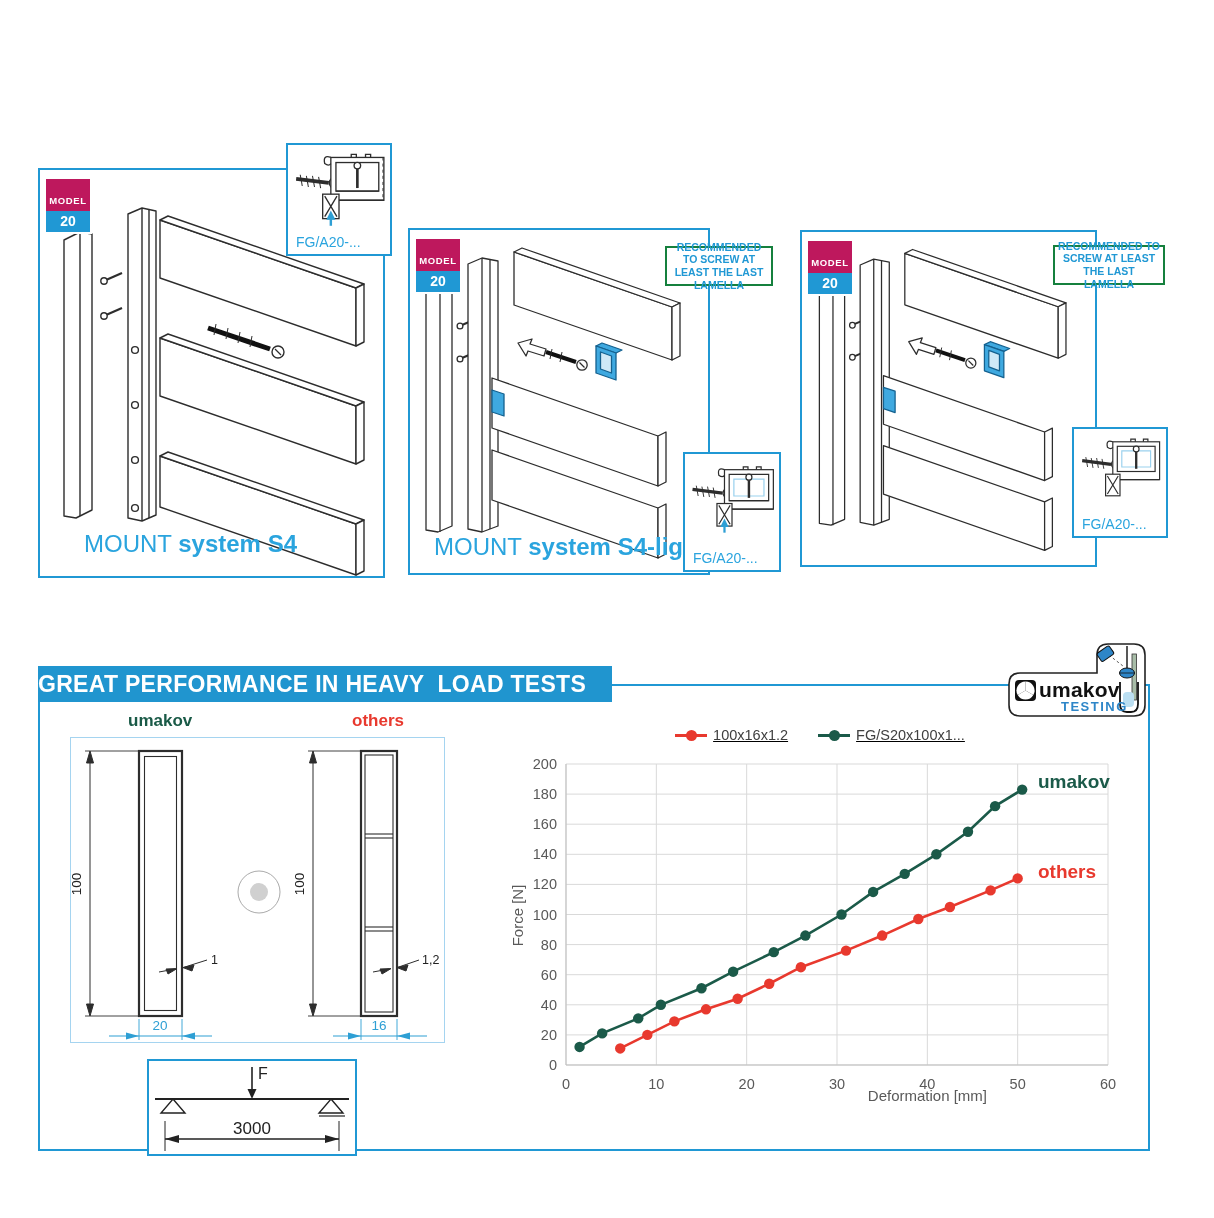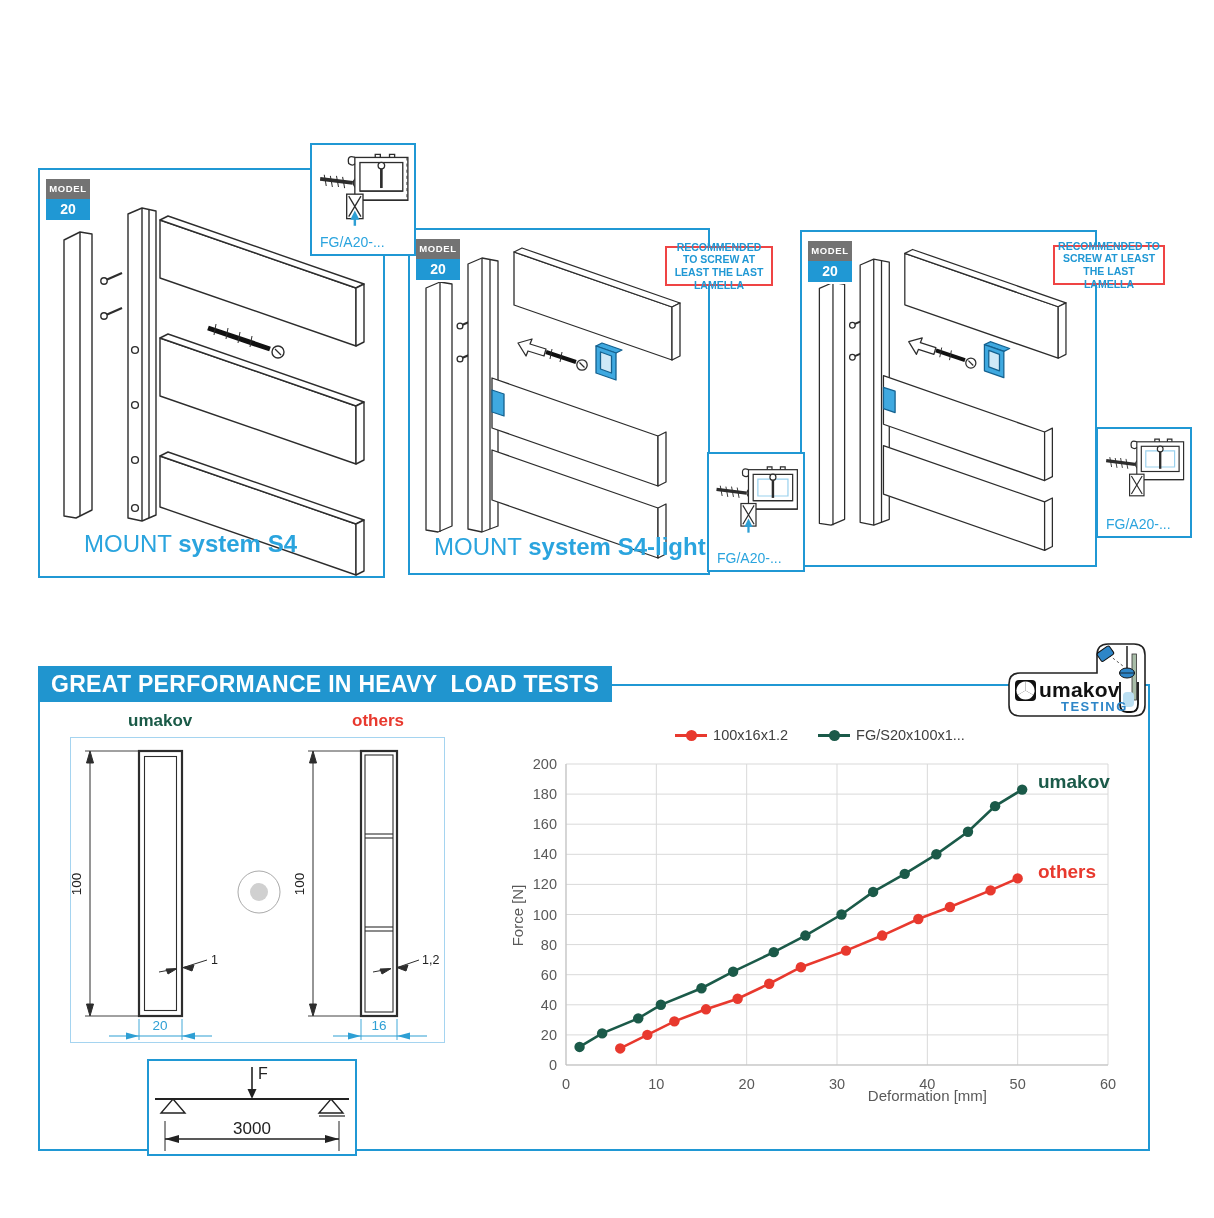--- a/index.html
+++ b/index.html
@@ -2,53 +2,53 @@
 <html><head>
 <meta charset="utf-8">
 <style>
   html,body{margin:0;padding:0;background:#fff;}
   .canvas{position:relative;width:1214px;height:1218px;background:#fff;overflow:hidden;
           font-family:"Liberation Sans",sans-serif;}
 
   
   .panel{position:absolute;border:2px solid #2098D4;background:#fff;box-sizing:border-box;}
   .badge{position:absolute;left:6px;top:9px;width:44px;z-index:3;box-shadow:2px 2px 0 #fff;}
-  .badge .model{background:#737373;color:#fff;font-size:9.5px;font-weight:bold;letter-spacing:.6px;
-                text-align:center;padding:4px 0 5px;}
+  .badge .model{background:#be185d;color:#fff;font-size:9.5px;font-weight:bold;letter-spacing:.6px;
+                text-align:center;padding:16px 0 5px;}
   .badge .num{background:#2098D4;color:#fff;font-size:14px;font-weight:bold;text-align:center;padding:2px 0 3px;}
   .panel-title{position:absolute;font-size:24px;color:#2AA4DE;white-space:nowrap;z-index:2;}
   .panel-title .light{font-weight:400;}
   .panel-title .bold{font-weight:700;}
-  .inset{position:absolute;background:#fff;border:2px solid #2098D4;box-sizing:border-box;z-index:4;margin-left:24px;}
+  .inset{position:absolute;background:#fff;border:2px solid #2098D4;box-sizing:border-box;z-index:4;}
   .inset-label{position:absolute;left:8px;bottom:4px;font-size:14px;color:#2AA4DE;white-space:nowrap;}
-  .notebox{position:absolute;background:#fff;border:2px solid #ef4444;box-sizing:border-box;z-index:4;
+  .notebox{position:absolute;background:#fff;border:2px solid #15803d;box-sizing:border-box;z-index:4;
            color:#2098D4;font-size:10.5px;font-weight:600;text-align:center;line-height:1.2;
            display:flex;align-items:center;justify-content:center;padding:2px;}
   .drawing{position:absolute;left:0;top:0;width:100%;height:100%;}
 
   
   .bigpanel{position:absolute;left:38px;top:684px;width:1112px;height:467px;
             border:2px solid #2098D4;box-sizing:border-box;background:#fff;}
   .header-bar{position:absolute;left:38px;top:666px;width:574px;height:36px;background:#2095CF;
               color:#fff;font-size:23px;font-weight:bold;letter-spacing:.3px;line-height:36px;
-              padding-left:13px;box-sizing:border-box;z-index:5;white-space:pre;}
+              box-sizing:border-box;z-index:5;white-space:pre;}
   .logo-wrap{position:absolute;left:1006px;top:642px;width:142px;height:78px;z-index:6;}
   .logo-brand{position:absolute;left:33px;top:36px;font-size:21px;font-weight:800;color:#111;letter-spacing:.2px;}
   .logo-sub{position:absolute;left:55px;top:57px;font-size:13px;font-weight:700;color:#2E86C8;letter-spacing:1.5px;}
 
   .drawbox{position:absolute;left:70px;top:737px;width:375px;height:306px;border:1.5px solid #A5D4F0;
            box-sizing:border-box;background:#fff;}
   .green-label{position:absolute;font-size:17px;font-weight:700;color:#1A5A47;z-index:2;}
   .red-label{position:absolute;font-size:17px;font-weight:700;color:#E8392E;z-index:2;}
   .beambox{position:absolute;left:147px;top:1059px;width:210px;height:97px;border:2px solid #2098D4;
            box-sizing:border-box;background:#fff;z-index:6;}
 
   
   .chart{position:absolute;left:500px;top:715px;width:660px;height:420px;}
-  .legend{position:absolute;left:0;top:12px;width:640px;display:flex;justify-content:center;gap:30px;z-index:2;}
+  .legend{position:absolute;left:0;top:12px;width:640px;display:flex;justify-content:center;gap:30px;z-index:2;text-decoration:underline;}
   .legend-item{display:flex;align-items:center;gap:6px;font-size:14.5px;color:#404040;}
   .legend-marker{position:relative;width:32px;height:11px;}
   .legend-line{position:absolute;left:0;top:4px;width:32px;height:3px;}
   .legend-dot{position:absolute;left:11px;top:0;width:11px;height:11px;border-radius:50%;}
   .series-annotation{position:absolute;font-size:19px;font-weight:700;}
   .ylabel{position:absolute;left:-58px;top:192px;width:150px;text-align:center;font-size:15px;color:#595959;
           transform:rotate(-90deg);}
   .xlabel{position:absolute;left:187px;top:372px;width:300px;text-align:right;font-size:15px;color:#595959;}
 
   svg text{font-family:"Liberation Sans",sans-serif;}

